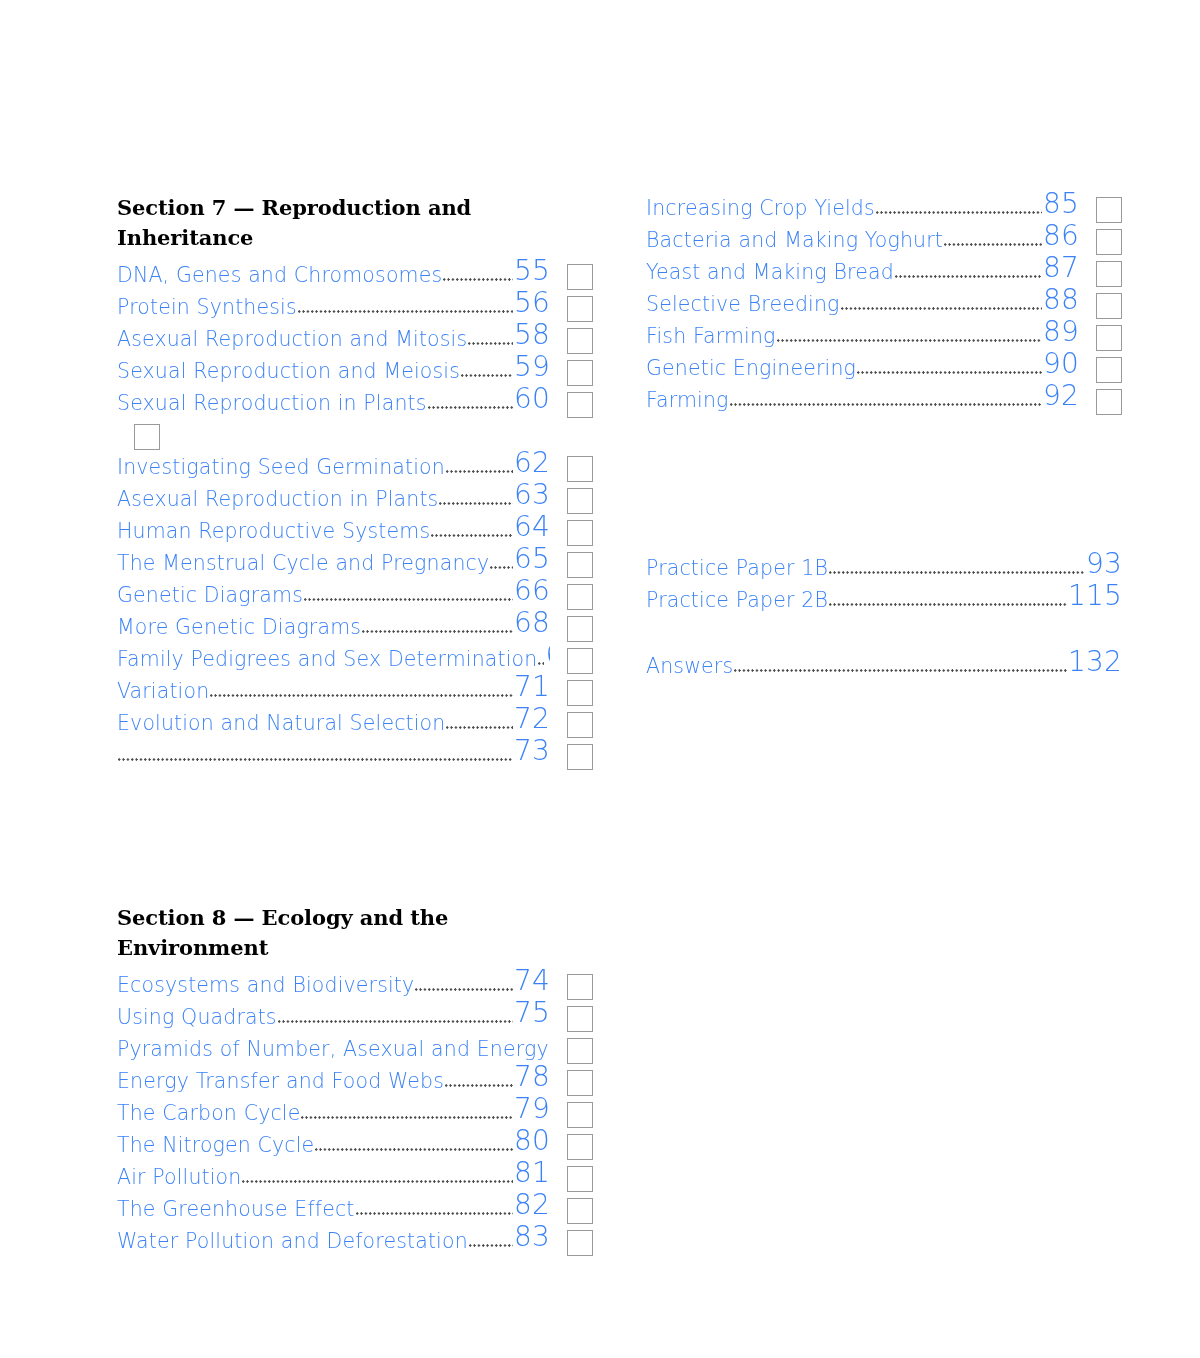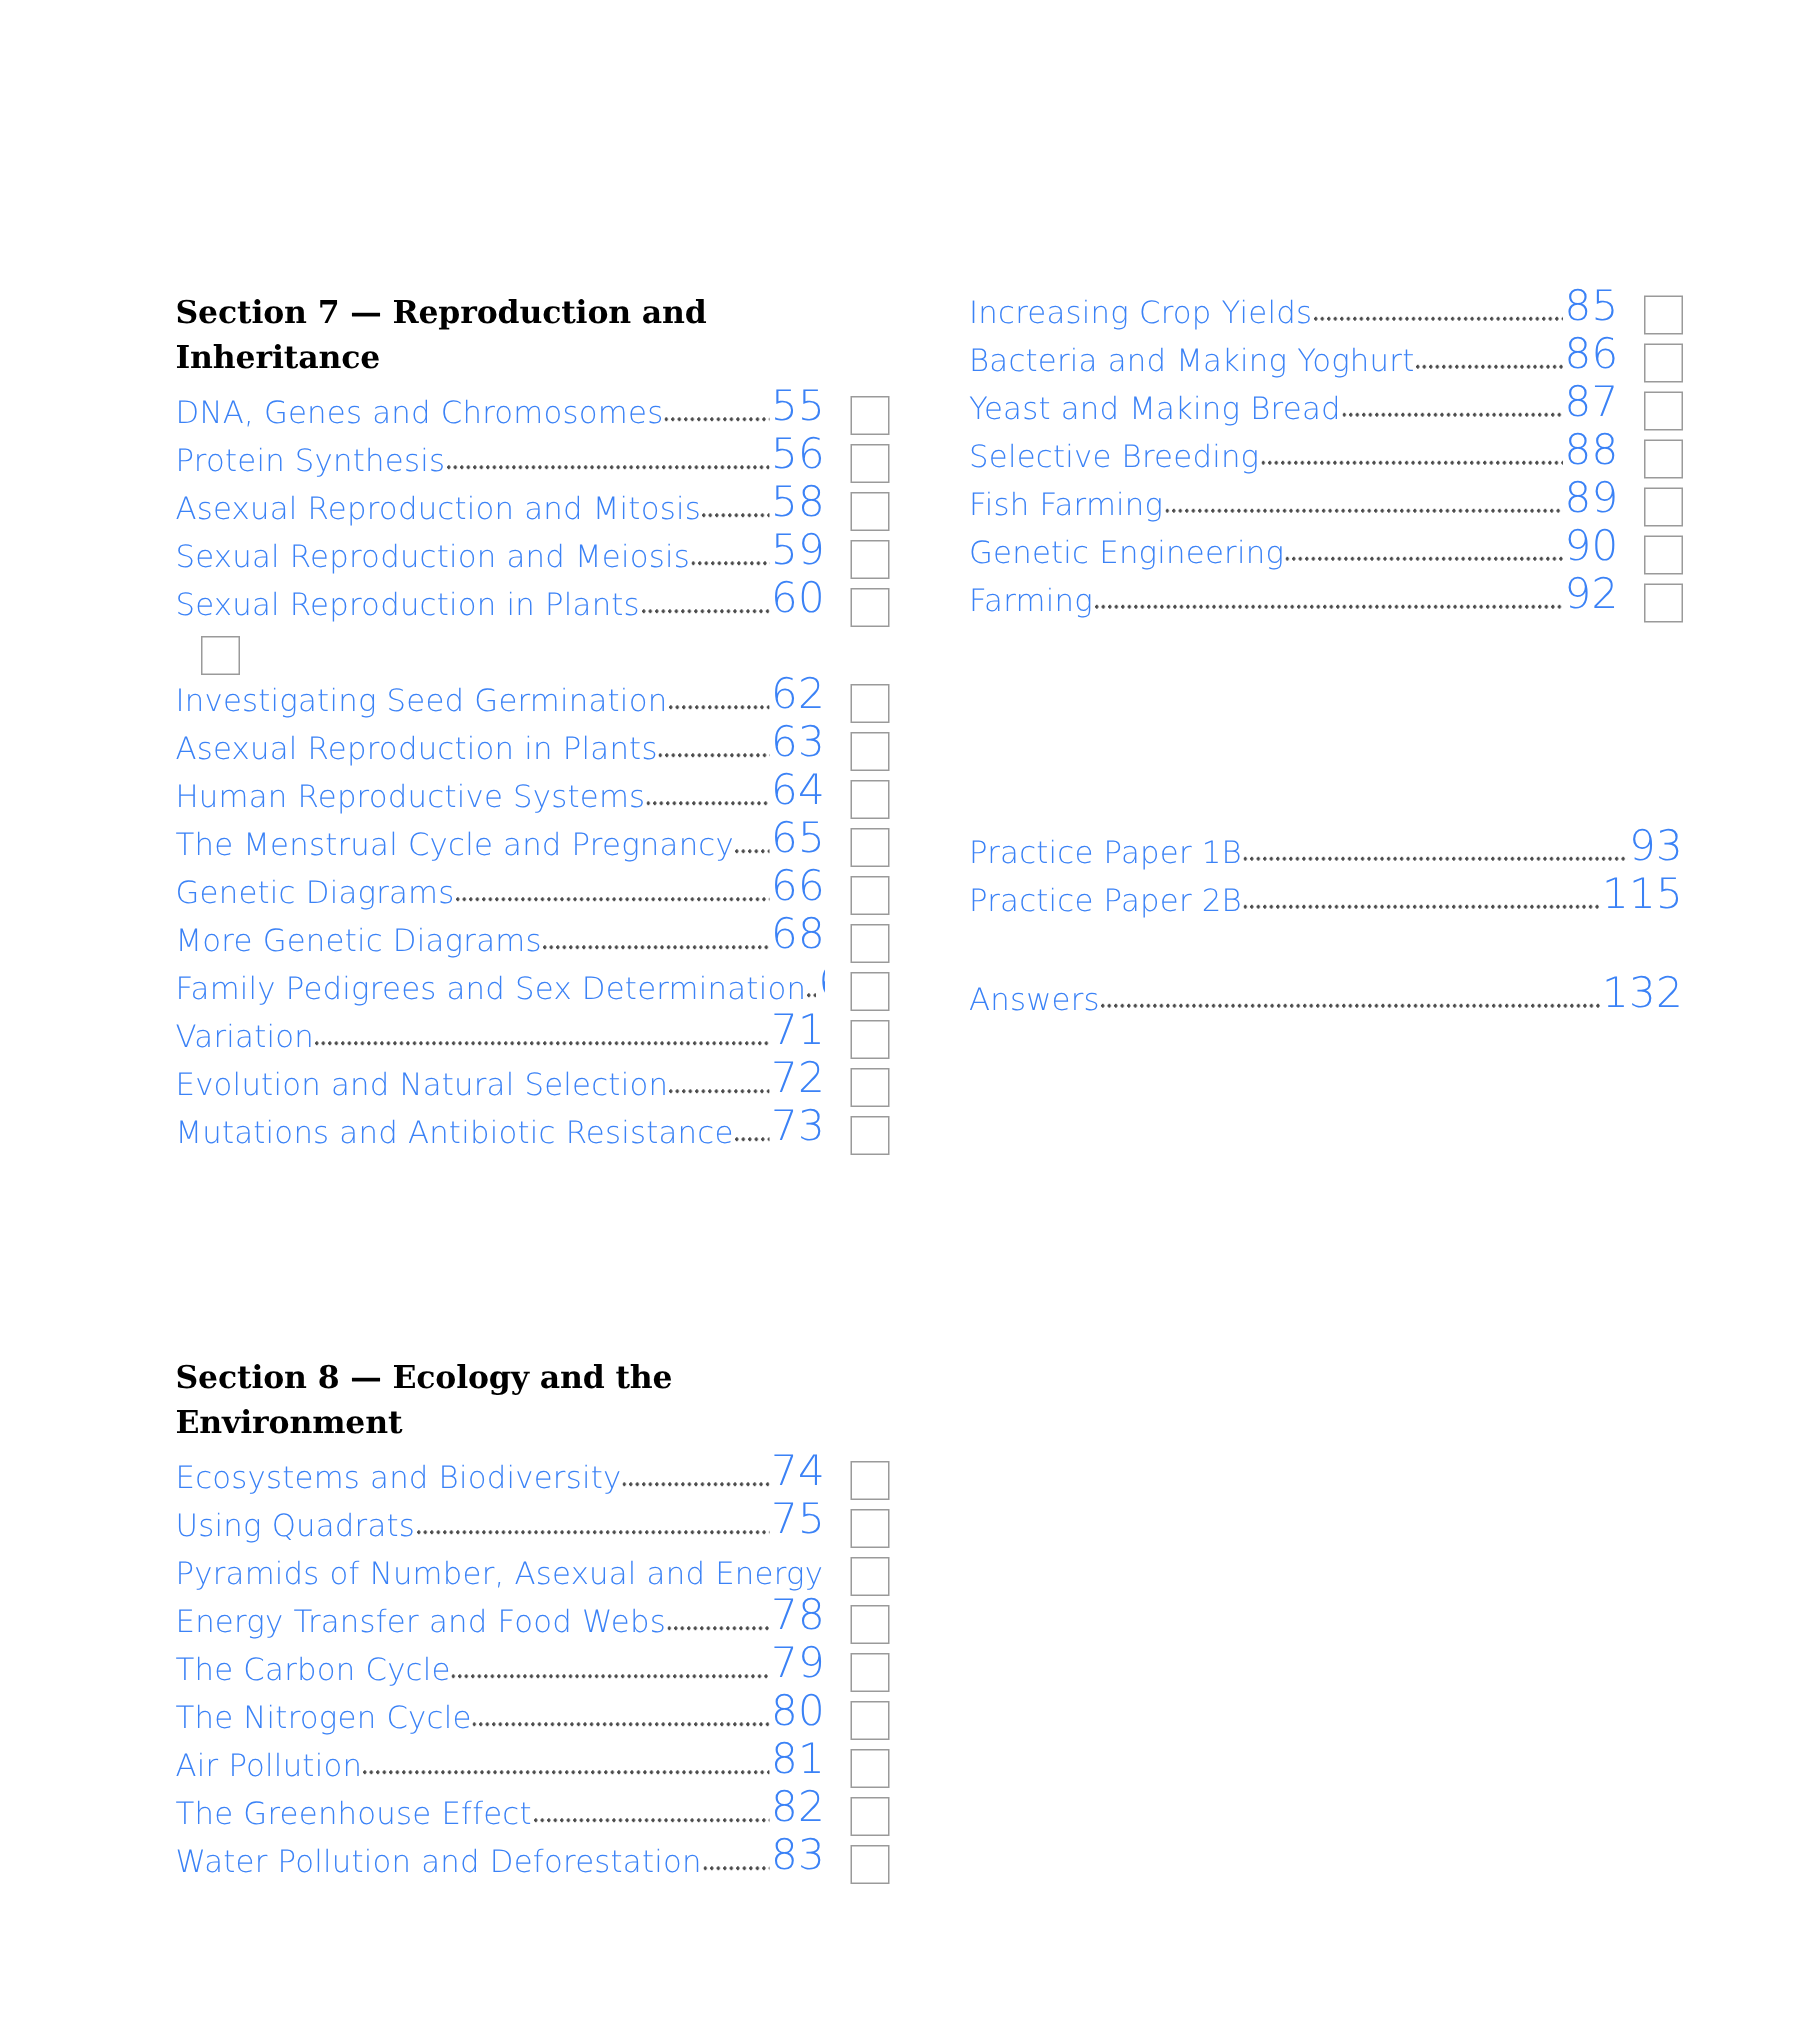--- a/index.html
+++ b/index.html
@@ -231,21 +231,20 @@
         <div class="entry">
           <div class="entry-line">
             <span class="entry-title">Evolution and Natural Selection</span>
             <span class="leader"></span>
             <span class="entry-page">72</span>
           </div>
           <span class="tickbox"></span>
         </div>
         <div class="entry">
           <div class="entry-line">
-            <span class="entry-title">Mutations and Antibiotic Resistance</span>
             <span class="leader"></span>
             <span class="entry-page">73</span>
           </div>
           <span class="tickbox"></span>
         </div>
       </div>
       <div class="spacer-block" style="height: 131px;"></div>
       <div class="section-heading">Section 8 — Ecology and the
 Environment</div>
       <div class="entries">

